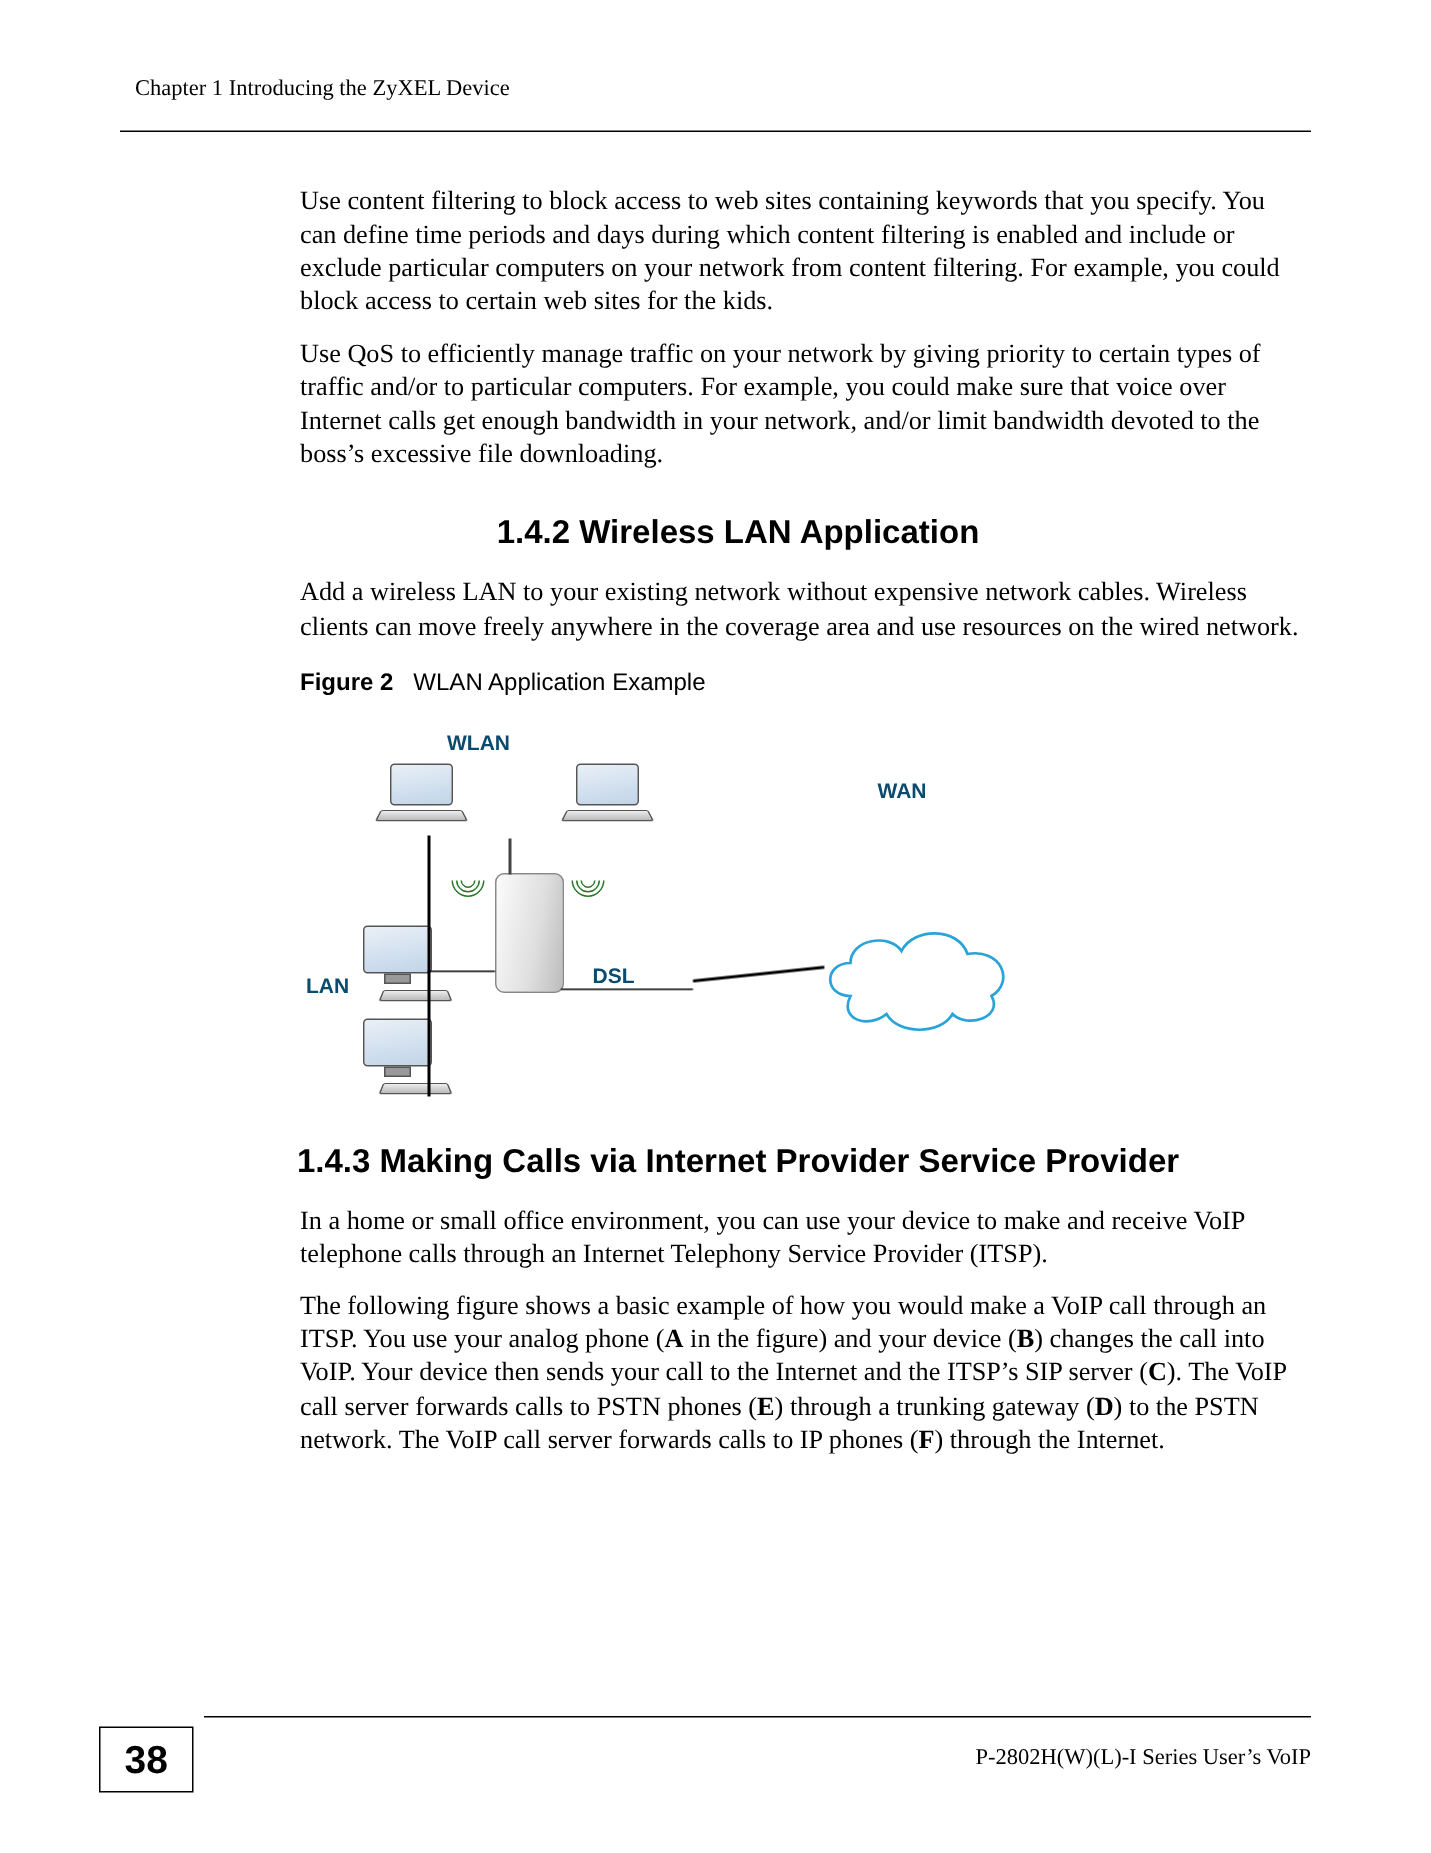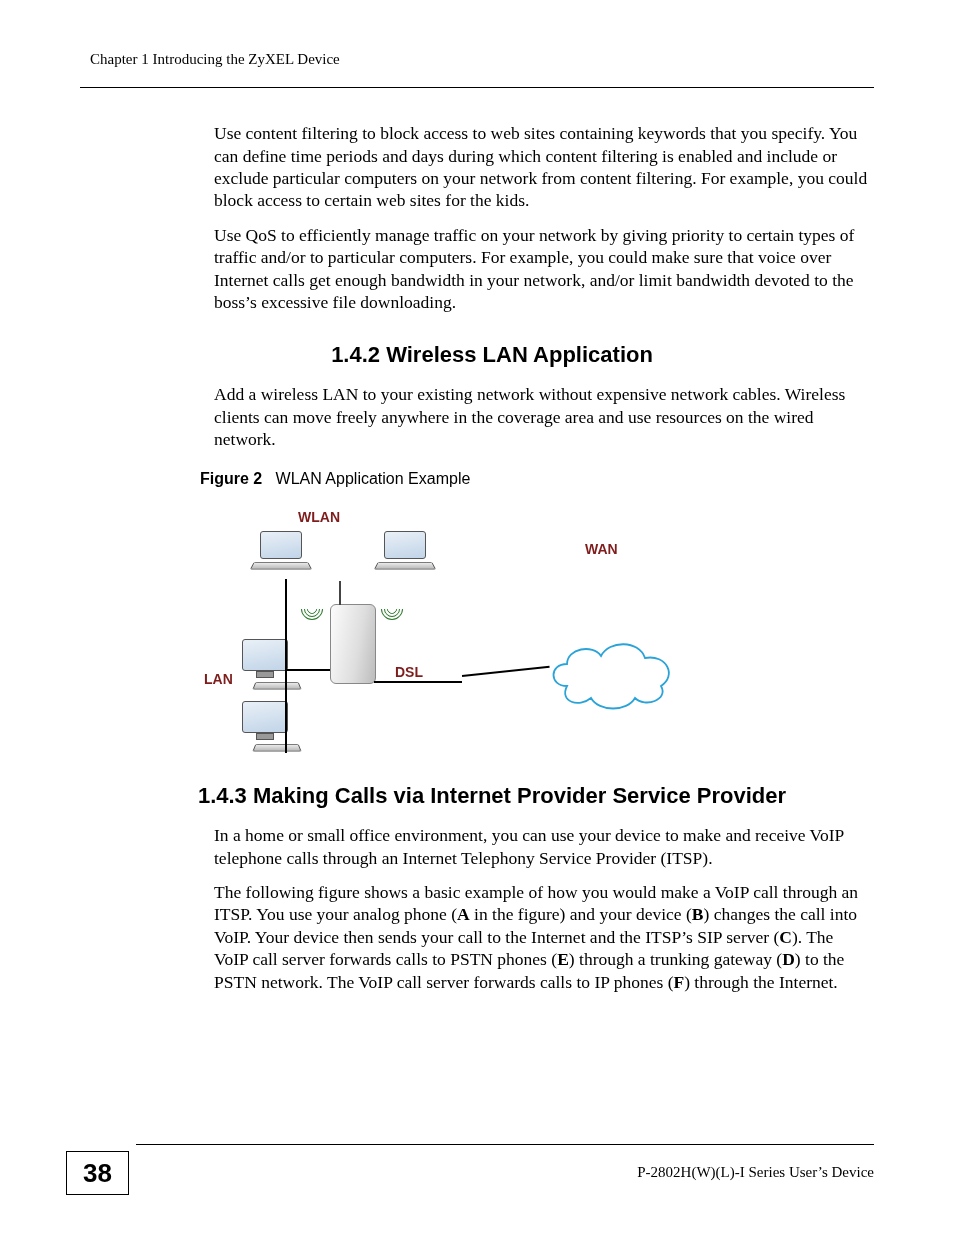--- a/index.html
+++ b/index.html
@@ -29,21 +29,21 @@
   .header-rule {
     border: none;
     border-top: 1.2px solid #000;
     margin: 0 0 34px 0;
   }
   .body-indent {
     margin-left: 120px;
     margin-right: 4px;
   }
   .para {
-    margin: 0 0 12px 14px;
+    margin: 0 0 12px 0;
     text-align: left;
   }
   h2.section {
     font-family: Arial, Helvetica, sans-serif;
     font-weight: bold;
     font-size: 22px;
     margin: 28px 0 14px 30px;
     text-align: center;
   }
   .figcap {
@@ -58,21 +58,21 @@
     width: 490px;
     height: 245px;
     position: relative;
     margin-left: 0;
   }
   .figure-box .lbl {
     position: absolute;
     font-family: Arial, Helvetica, sans-serif;
     font-weight: bold;
     font-size: 14px;
-    color: #7f1d1d;
+    color: #0c4a6e;
   }
   .figure-box .wlan { top: 0; left: 98px; }
   .figure-box .wan  { top: 32px; left: 385px; }
   .figure-box .lan  { top: 162px; left: 4px; }
   .figure-box .dsl  { top: 155px; left: 195px; }
   .figure-box .internet {
     position: absolute;
     top: 154px; left: 378px;
     font-family: Arial, Helvetica, sans-serif;
     font-size: 15px;
@@ -289,17 +289,17 @@
     <p class="para">In a home or small office environment, you can use your device to make and receive VoIP telephone calls through an Internet Telephony Service Provider (ITSP).</p>
     <p class="para">
       <span>The following figure shows a basic example of how you would make a VoIP call through an ITSP. You use your analog phone (</span><strong>A</strong><span> in the figure) and your device (</span><strong>B</strong><span>) changes the call into VoIP. Your device then sends your call to the Internet and the ITSP’s SIP server (</span><strong>C</strong><span>). The VoIP call server forwards calls to PSTN phones (</span><strong>E</strong><span>) through a trunking gateway (</span><strong>D</strong><span>) to the PSTN network. The VoIP call server forwards calls to IP phones (</span><strong>F</strong><span>) through the Internet.</span>
     </p>
   </div>
 
   <div class="footer">
     <hr class="footer-rule">
     <div class="footer-row">
       <div class="page-num-box">38</div>
-      <div class="footer-title">P-2802H(W)(L)-I Series User’s Device</div>
+      <div class="footer-title">P-2802H(W)(L)-I Series User’s VoIP</div>
     </div>
   </div>
 
 </div>
 
 </body></html>

